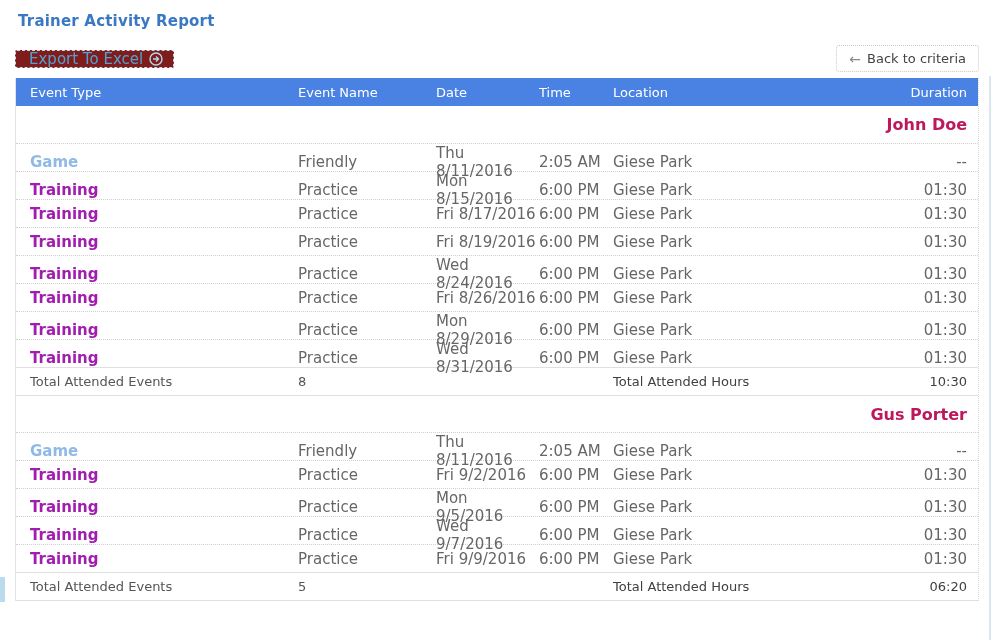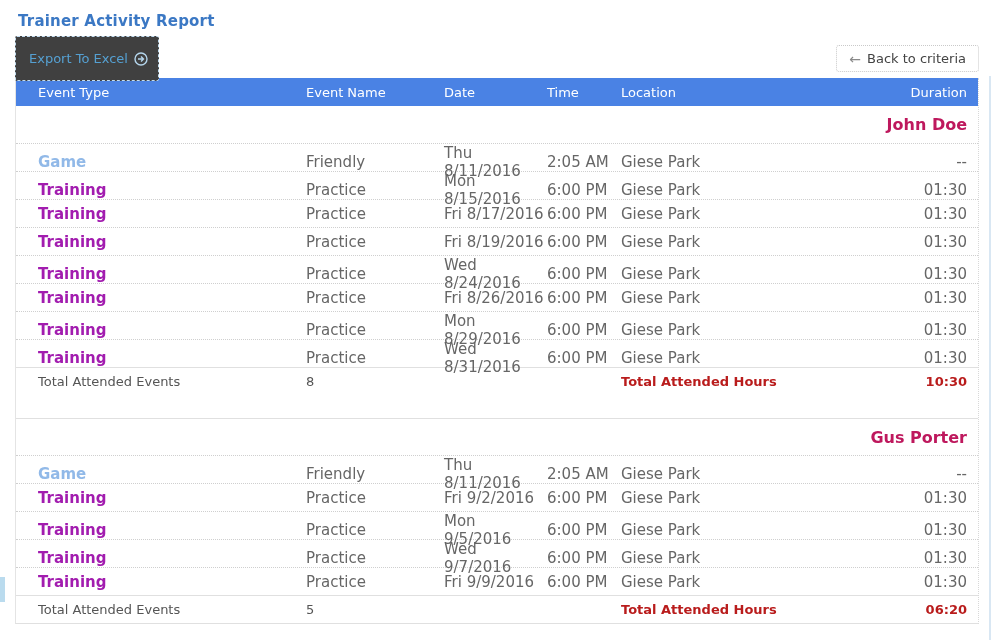--- a/index.html
+++ b/index.html
@@ -10,24 +10,24 @@
     font-size: 15px; font-weight: bold; color: #3b78c4;
     margin: 12px 0 0 18px; letter-spacing: .2px;
   }
 
   .toolbar {
     display: flex; justify-content: space-between; align-items: center;
     margin: 15px 19px 6px 15px; height: 27px;
   }
   .btn-export {
     display: inline-flex; align-items: center; gap: 6px;
-    background: #404040; color: #55a0d2;
+    background: #7f1d1d; color: #55a0d2;
     border: 1px dashed #c3ddf0; border-radius: 2px;
-    font-size: 13px; font-family: inherit;
-    padding: 5px 10px 5px 13px; height: 45px; cursor: pointer;
+    font-size: 15px; font-family: inherit;
+    padding: 5px 10px 5px 13px; height: 18px; cursor: pointer;
   }
   .export-icon { display: inline-flex; }
   .btn-back {
     display: inline-flex; align-items: center; gap: 6px;
     background: #fff; color: #444;
     border: 1px dotted #c9c9c9; border-radius: 3px;
     font-size: 13px; font-family: inherit;
     padding: 5px 12px; height: 27px; cursor: pointer;
   }
   .back-icon { color: #8a8a8a; font-size: 14px; line-height: 1; }
@@ -35,21 +35,20 @@
   .report {
     margin: 0 19px 0 15px;
     border-left: 1px solid #e4e4e4;
     border-right: 1px dotted #d8d8d8;
     border-bottom: 1px solid #e0e0e0;
   }
   .grid-row {
     display: grid;
     grid-template-columns: 282px 138px 103px 74px 189px 1fr;
     align-items: center;
-    padding-left: 8px;
   }
   .grid-row > div:first-child { padding-left: 14px; }
   .grid-row > div:last-child { padding-right: 11px; text-align: right; }
 
   .thead {
     background: #4a82e4; color: #fff; height: 28px; font-size: 13px;
   }
   .thead > div { white-space: nowrap; }
 
   .section-row {
@@ -63,22 +62,22 @@
   }
   .data-row:first-of-type { border-top: none; }
   .type-link { font-weight: bold; cursor: pointer; text-decoration: none; }
   .type-game { color: #91b9e8; }
   .type-training { color: #a21caf; text-align: center; }
 
   .total-row {
     height: 28px; font-size: 13px; color: #555;
     border-top: 1px solid #e0e0e0;
   }
-  .total-row .bold, .grand-row .bold { font-weight: bold; color: #b91c1c; }
-  .section-top { border-top: 1px solid #e0e0e0; margin-top: 23px; }
+  .total-row .bold, .grand-row .bold { font-weight: normal; color: #404040; }
+  .section-top { border-top: 1px solid #e0e0e0; }
   .grand-row {
     height: 28px; font-size: 13px; color: #555;
     border-top: 1px solid #e0e0e0;
   }
 
   .right-edge-line {
     position: absolute; top: 76px; bottom: 0; left: 989px; width: 2px;
     background: #d9e7f3;
   }
   .left-edge-artifact {

